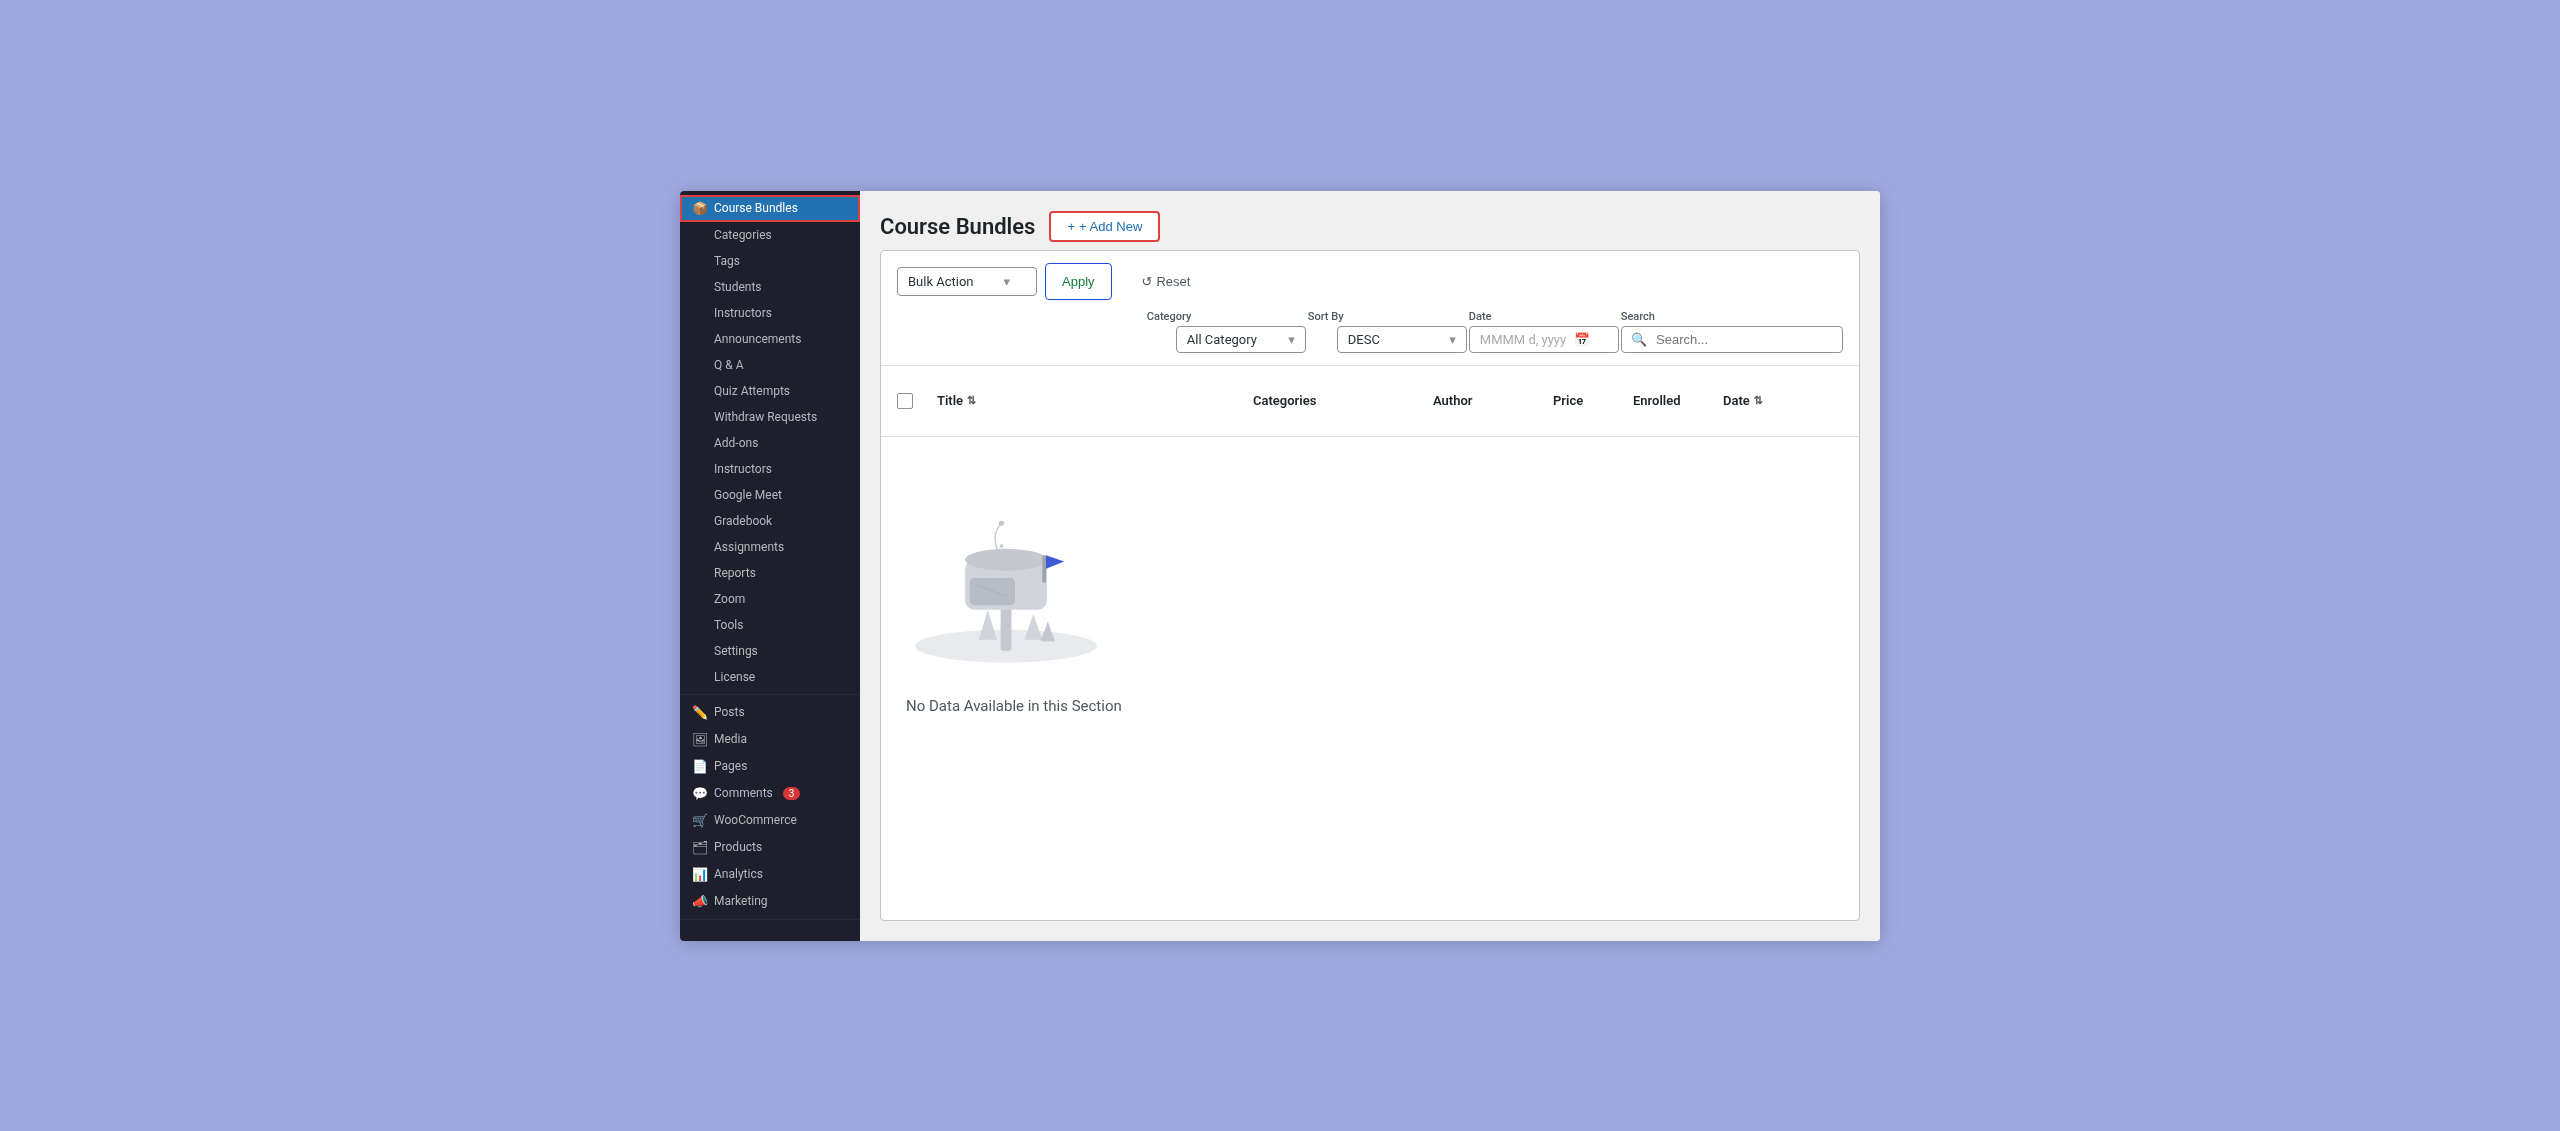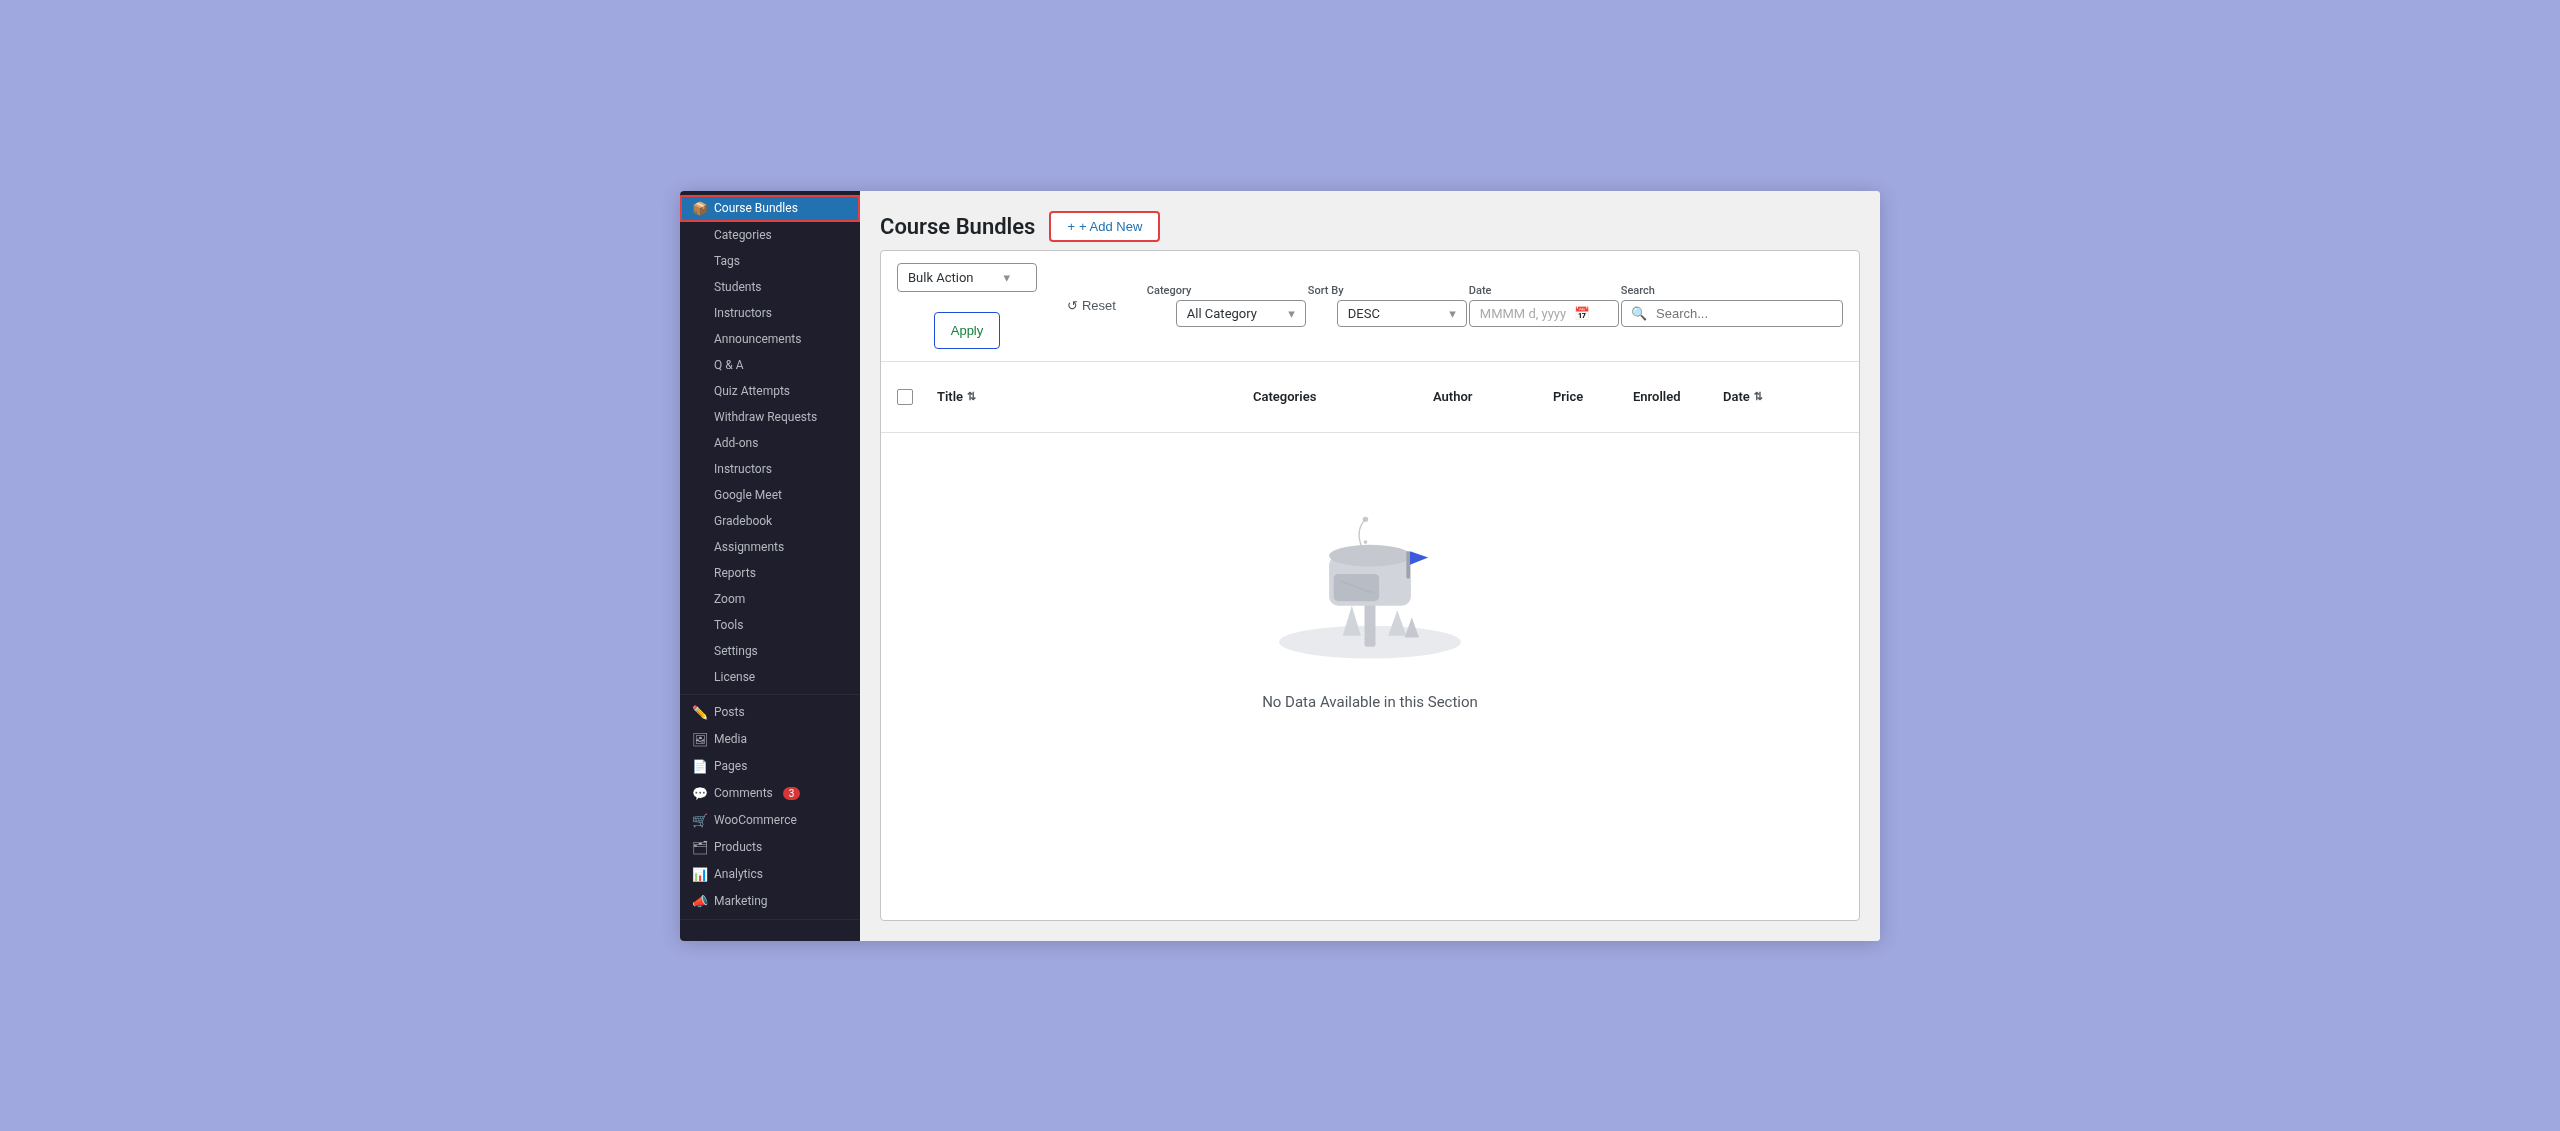--- a/index.html
+++ b/index.html
@@ -125,22 +125,21 @@
       display: flex;
       align-items: center;
       padding: 12px 16px;
       gap: 10px;
       border-bottom: 1px solid #e0e0e0;
       flex-wrap: wrap;
     }
     .toolbar-left {
       display: flex;
       align-items: center;
-      gap: 20px;
-      flex-direction: column;
+      gap: 8px;
     }
     .bulk-action-select {
       display: flex;
       align-items: center;
       border: 1px solid #8c8f94;
       border-radius: 4px;
       padding: 6px 10px;
       font-size: 13px;
       color: #2c3338;
       background: #fff;
@@ -252,21 +251,21 @@
     .table-header .col {
       display: flex;
       align-items: center;
       gap: 4px;
     }
     .sort-icon { color: #50575e; font-size: 11px; }
     
     .empty-state {
       display: flex;
       flex-direction: column;
-      align-items: center;
+      align-items: flex-start;
       justify-content: center;
       padding: 60px 25px;
       flex: 1;
     }
     .mailbox-svg {
       width: 200px;
       height: 180px;
       margin-bottom: 20px;
     }
     .empty-text {

